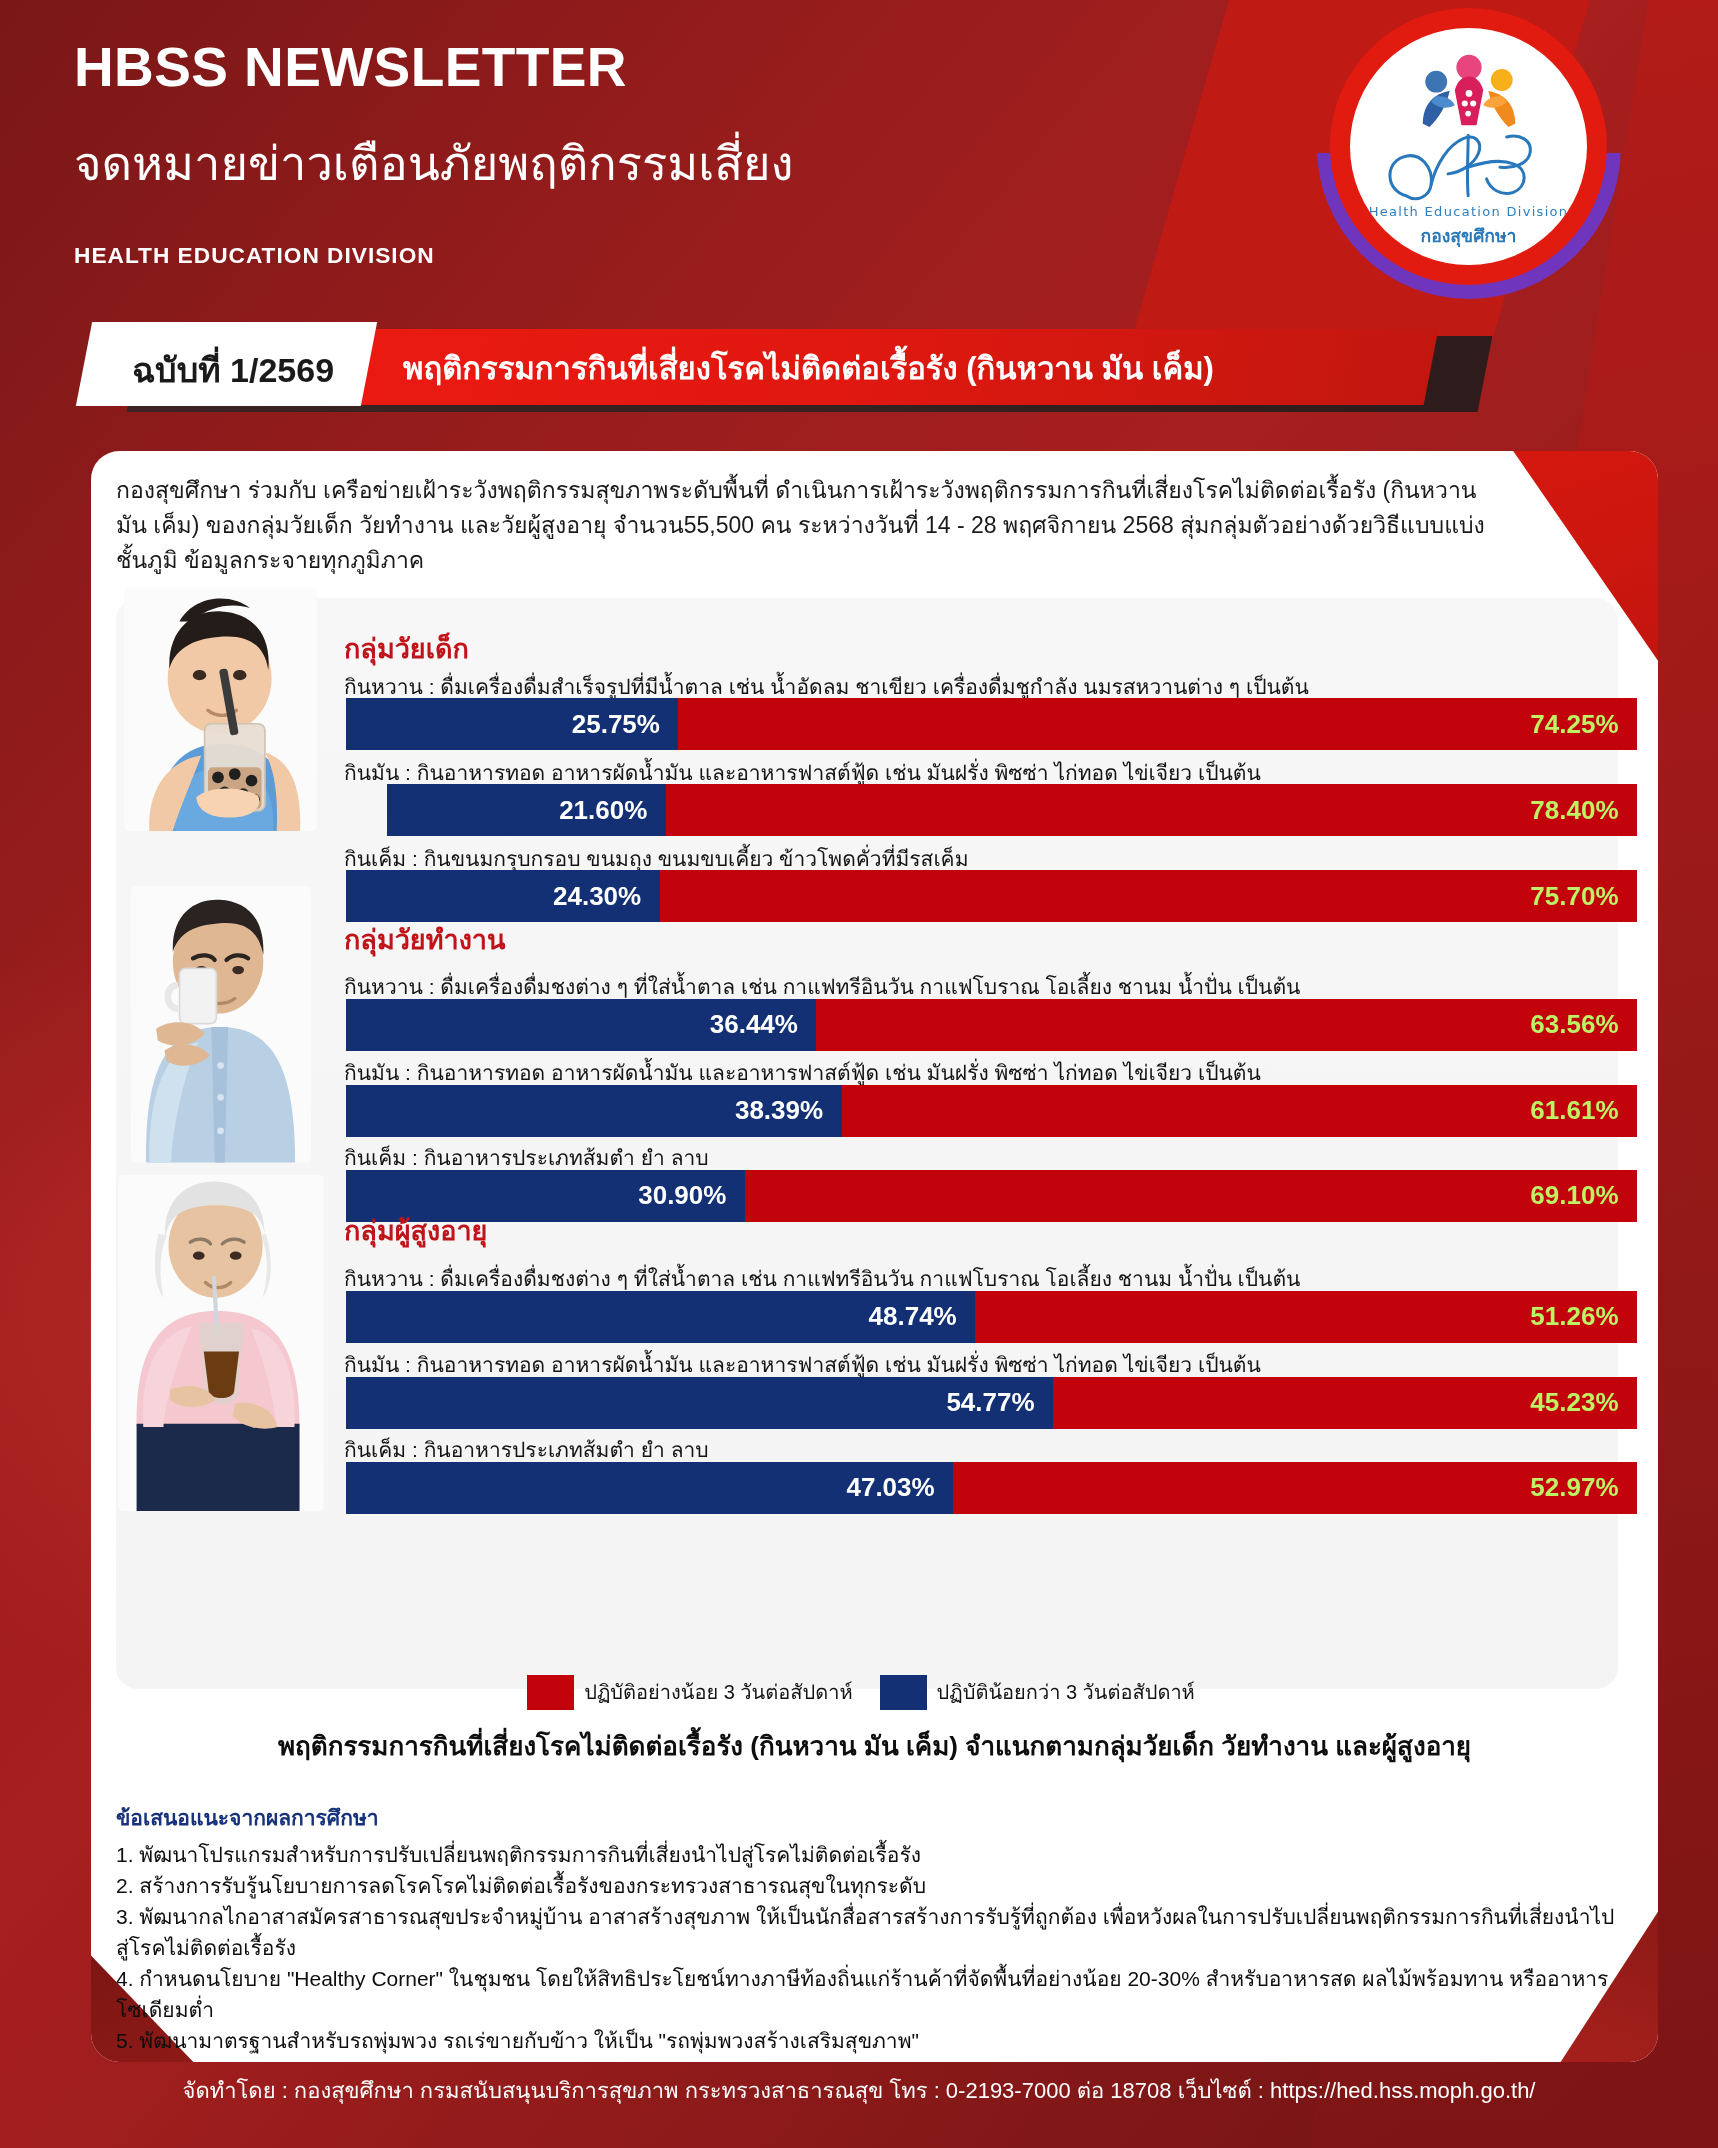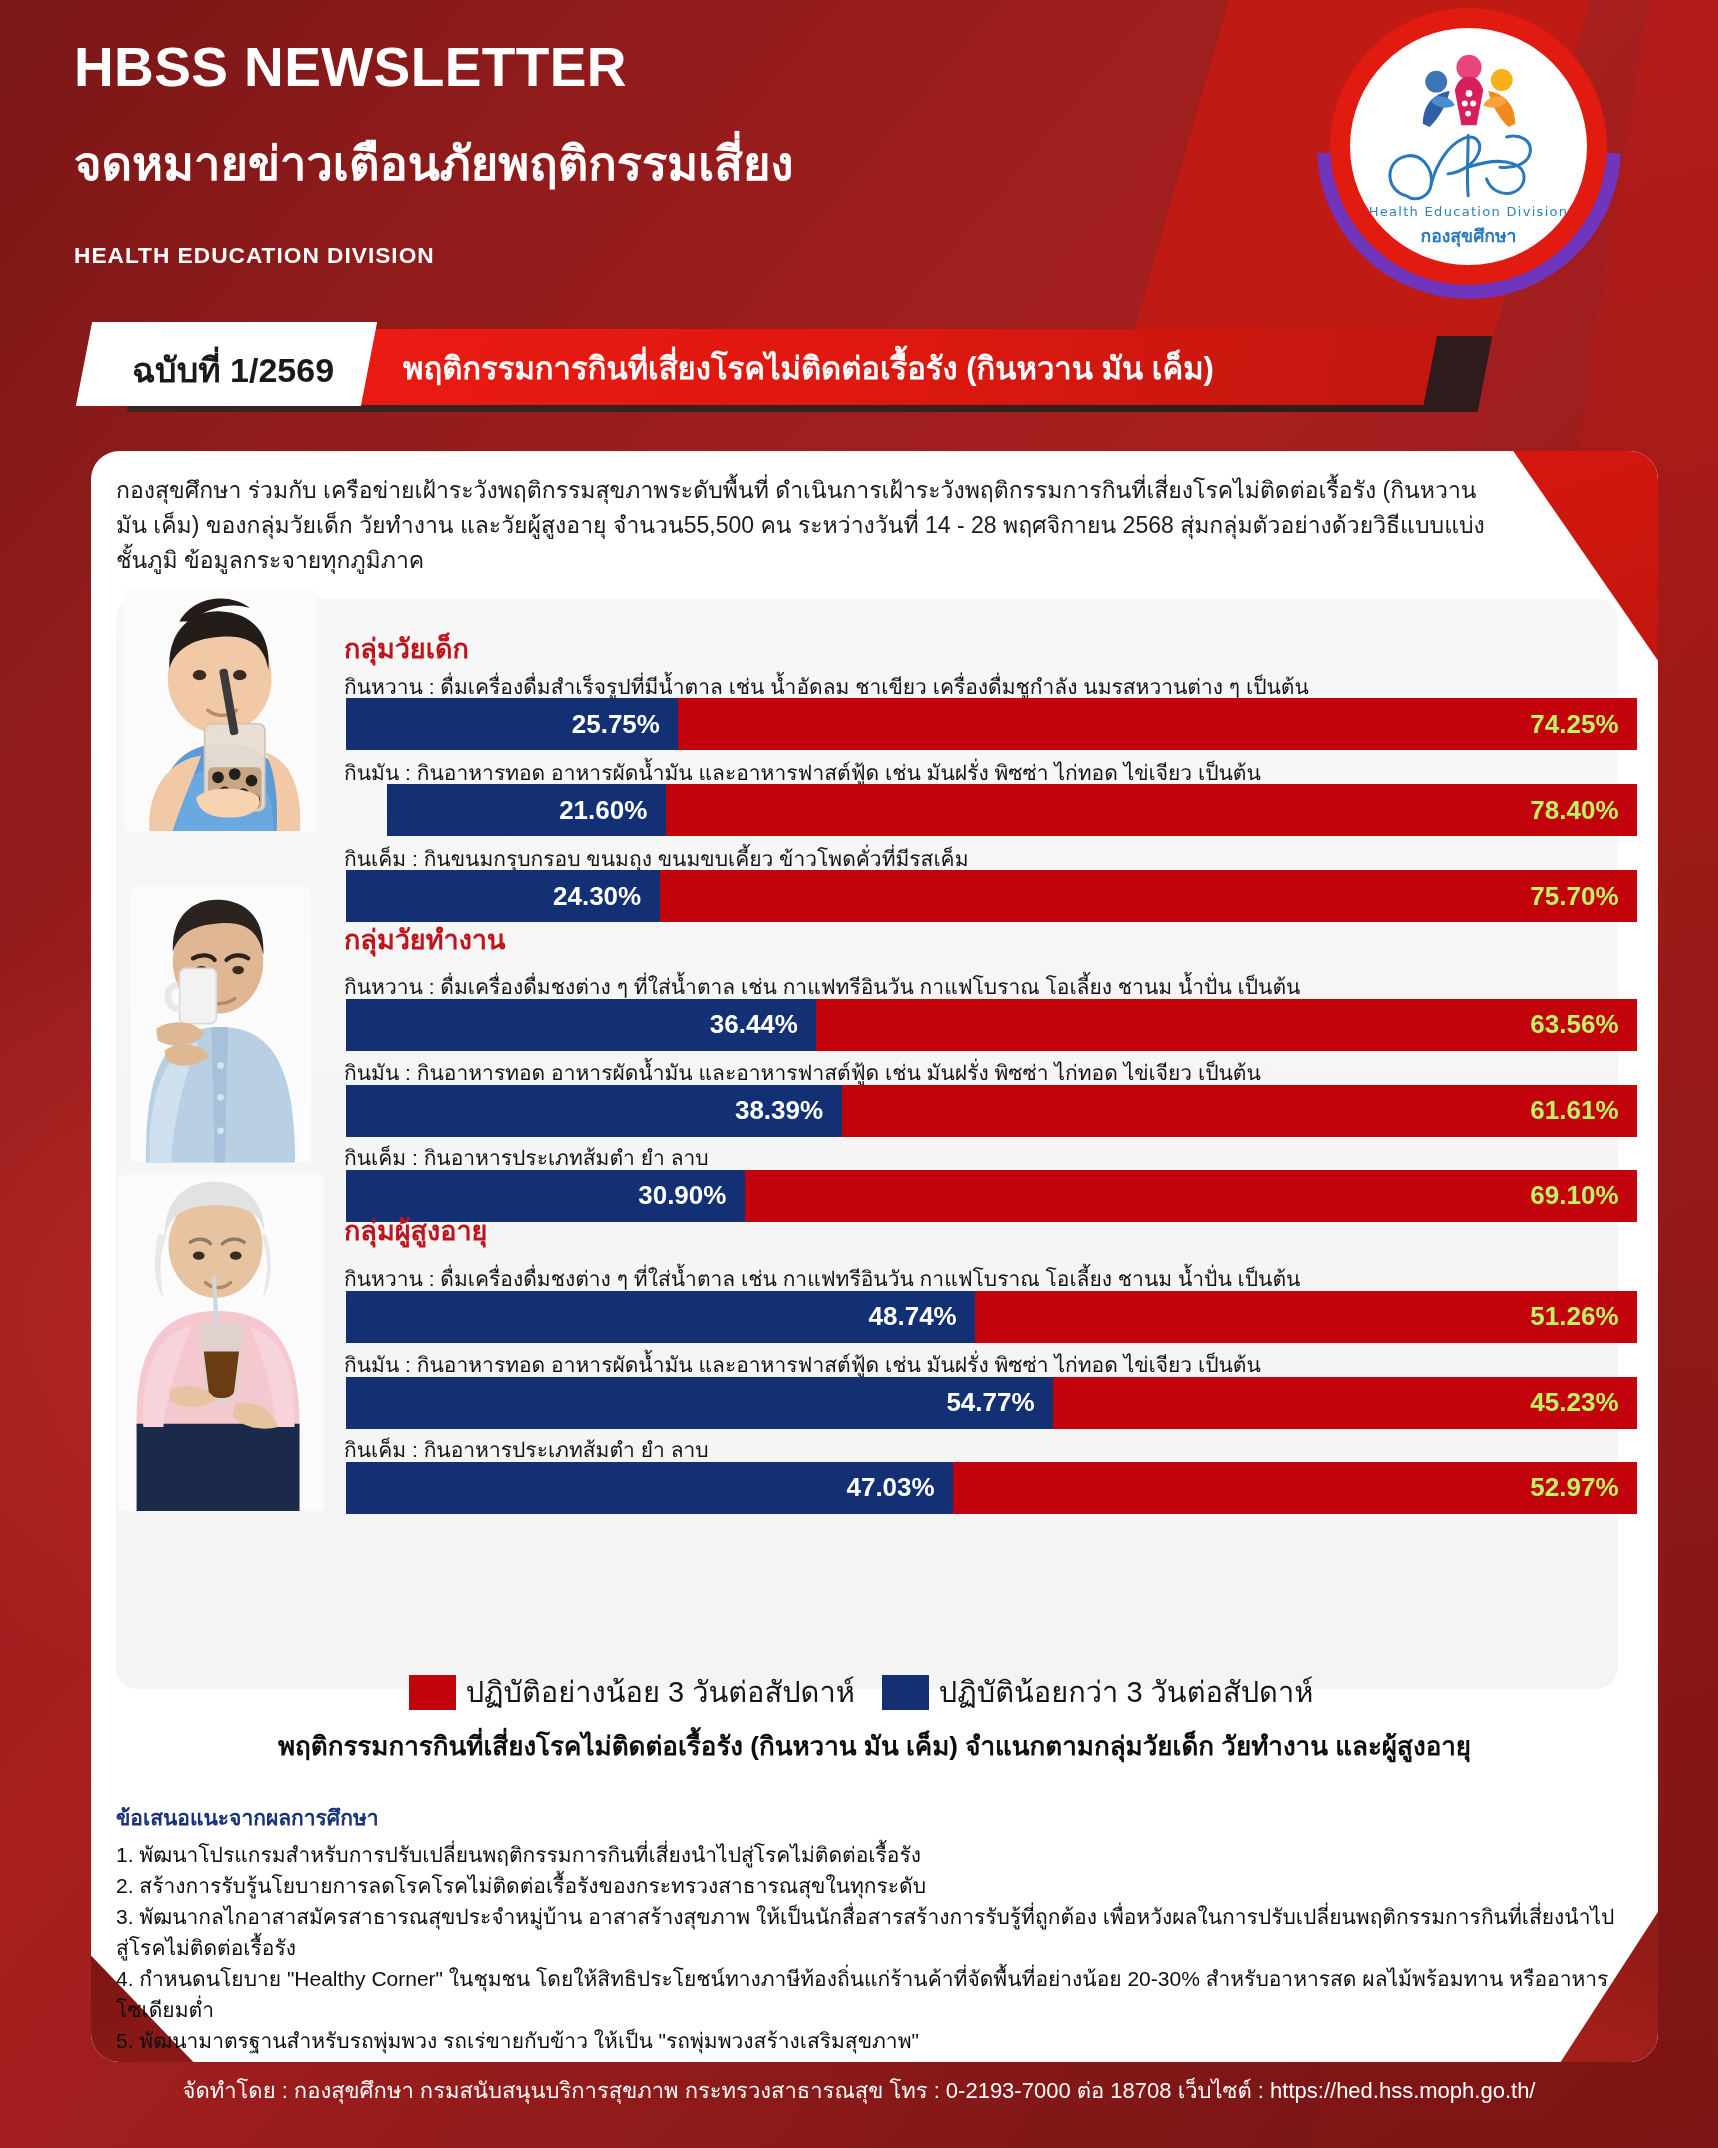--- a/index.html
+++ b/index.html
@@ -37,21 +37,21 @@
 
   
   #header{position:absolute;left:0;top:0;width:1718px;height:302px;}
   .h-title{
     position:absolute;left:74px;top:35px;
     font-size:55px;font-weight:bold;color:#ffffff;letter-spacing:0.4px;
     white-space:nowrap;
   }
   .h-subtitle{
     position:absolute;left:74px;top:126px;
-    font-size:47px;font-weight:bold;color:#ffffff;
+    font-size:47px;font-weight:normal;color:#ffffff;
     white-space:nowrap;
   }
   .h-division{
     position:absolute;left:74px;top:242px;
     font-size:22.7px;font-weight:bold;color:#ffffff;letter-spacing:1px;
     white-space:nowrap;
   }
 
   
   #logo-wrap{position:absolute;left:1330px;top:8.4px;width:277px;height:277px;}
@@ -182,21 +182,21 @@
   }
 
   
   #legend{
     position:absolute;left:0;top:1221px;width:1567px;height:40px;
     display:flex;align-items:center;justify-content:center;gap:0;
   }
   .lg-sw{width:47px;height:35px;}
   .lg-sw.red{background:#c2030b;}
   .lg-sw.blue{background:#123073;}
-  .lg-tx{font-size:29px;color:#141414;margin:0 27px 0 10px;white-space:nowrap;}
+  .lg-tx{font-size:20px;color:#141414;margin:0 27px 0 10px;white-space:nowrap;}
 
   #caption{
     position:absolute;left:0;top:1274px;width:1567px;
     text-align:center;font-size:26px;font-weight:bold;color:#0e0e0e;
   }
 
   
   #recs{position:absolute;left:25px;top:1334px;width:1502px;margin-top:16px;}
   .rec-head{
     font-size:21px;font-weight:bold;color:#17317a;margin-bottom:5px;

